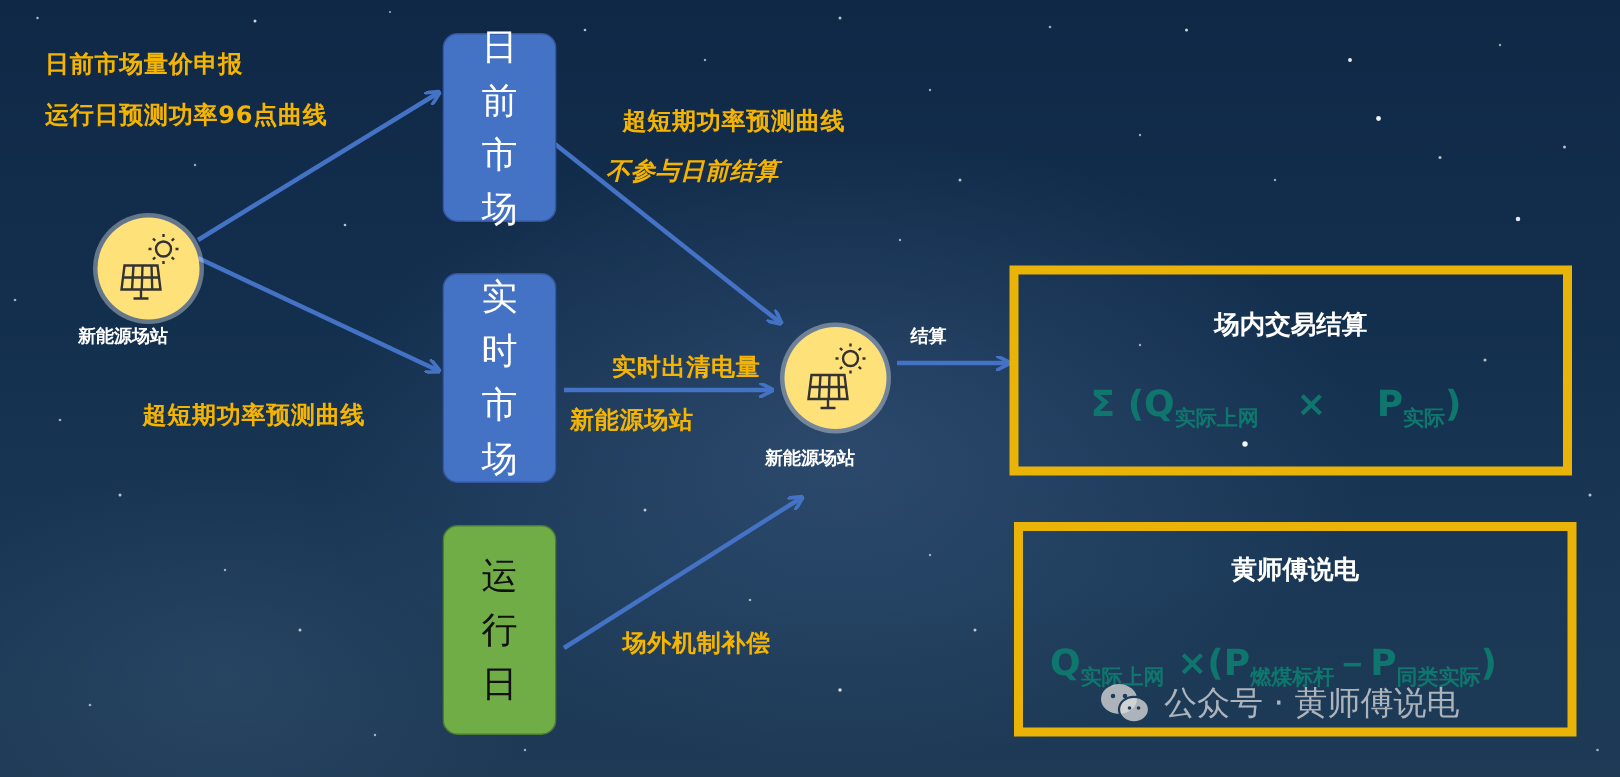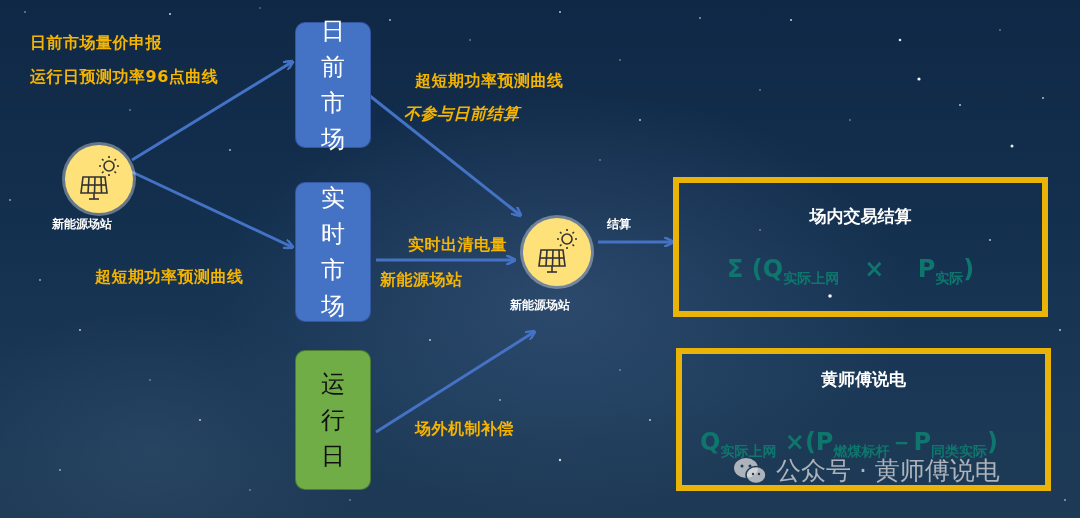--- a/index.html
+++ b/index.html
@@ -40,21 +40,21 @@
     position: absolute; left: 0; right: 0; text-align: center; color: #ffffff;
     font-family: "DejaVu Serif", serif; font-size: 17px; font-weight: bold;
   }
   .formula {
     position: absolute; color: #0f766e; font-weight: bold; white-space: nowrap;
     font-size: 24px;
   }
   .formula sub { font-size: 14px; vertical-align: -6px; }
   .watermark {
     position: absolute; left: 732px; top: 454px; color: rgba(220,220,220,0.75);
-    font-size: 25px; white-space: nowrap; display: flex; align-items: center; gap: 8px;
+    font-size: 22px; white-space: nowrap; display: flex; align-items: center; gap: 8px;
   }
   svg.arrows { position: absolute; left: 0; top: 0; }
 </style>
 </head>
 <body>
 
 <svg class="stars" width="1080" height="518">
   <g fill="#ffffff">
     <circle cx="25" cy="12" r="0.8" opacity="0.7"></circle>
       <circle cx="170" cy="14" r="1" opacity="0.8"></circle>

